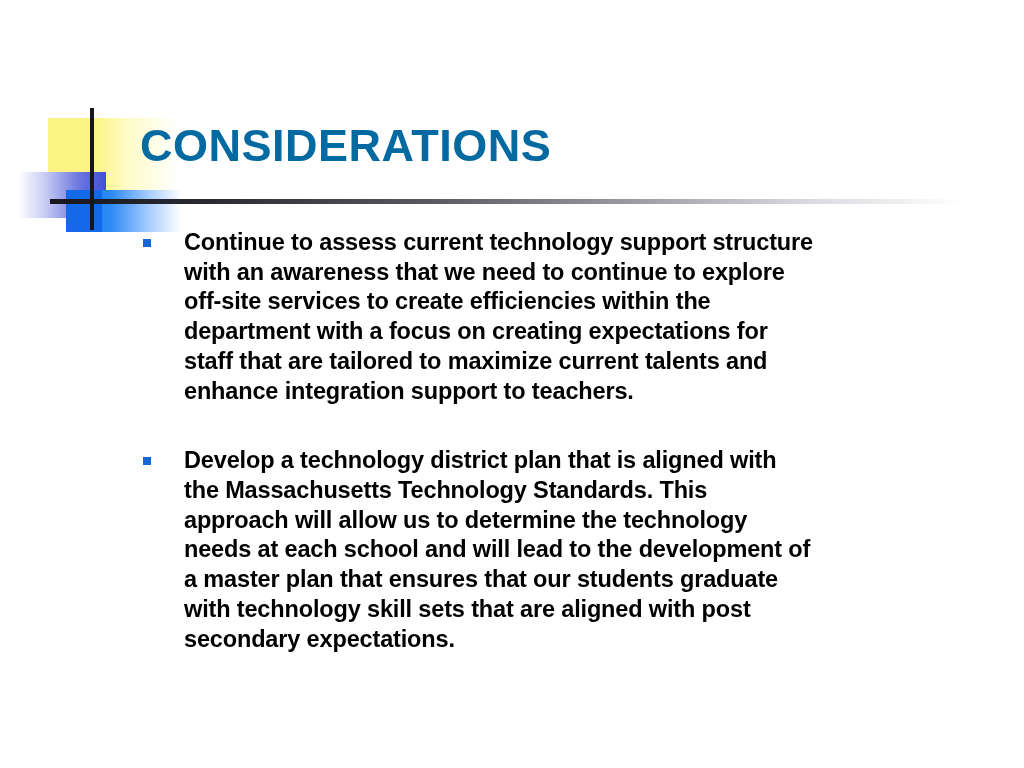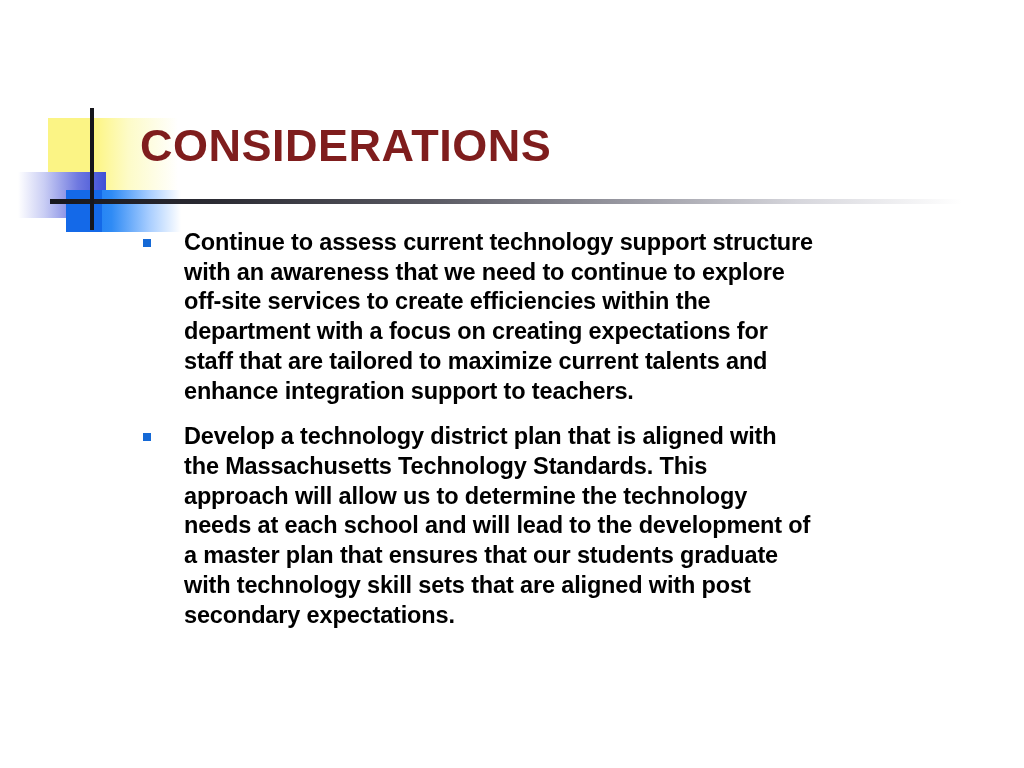--- a/index.html
+++ b/index.html
@@ -103,38 +103,38 @@
                 #9b9ba4 64%, #d6d6dc 82%, #ffffff 100%);
   }
 
   
   .title {
     position: absolute;
     left: 140px;
     top: 122px;
     font-size: 45px;
     font-weight: bold;
-    color: #7f1d1d;
+    color: #0369a1;
     letter-spacing: 0.5px;
     line-height: 1.05;
     white-space: nowrap;
   }
 
   
   .body {
     position: absolute;
     left: 140px;
     top: 228px;
     width: 870px;
   }
 
   .bullet-row {
     position: relative;
     padding-left: 44px;
-    margin-bottom: 16px;
+    margin-bottom: 40px;
   }
   .bullet-row:last-child { margin-bottom: 12px; }
 
   .bullet-marker {
     position: absolute;
     left: 3px;
     top: 11px;
     width: 8px;
     height: 8px;
     background: #1569d6;

